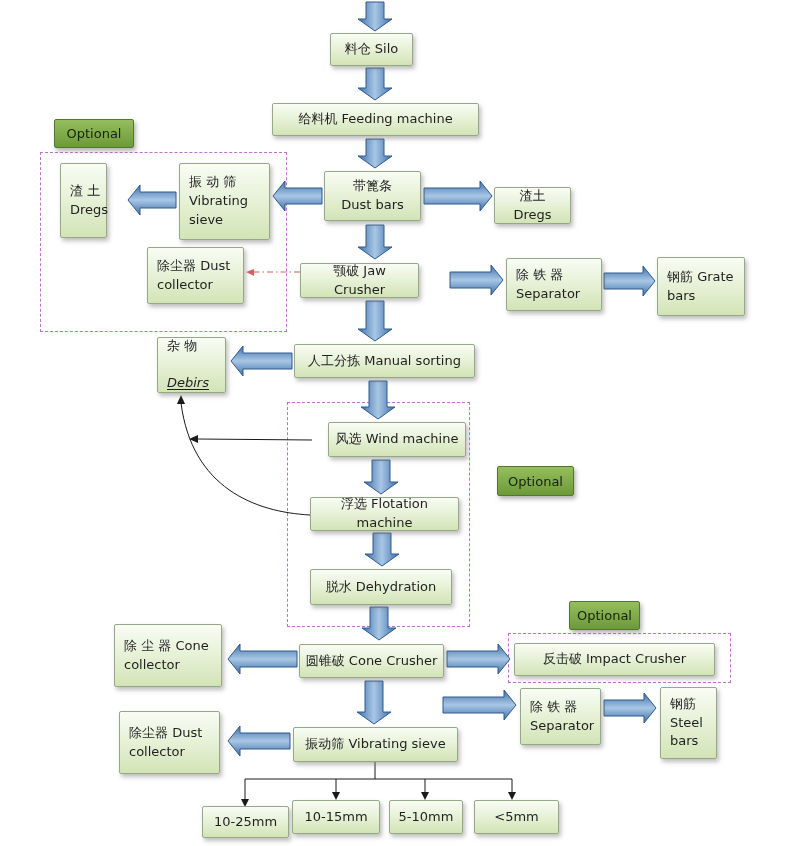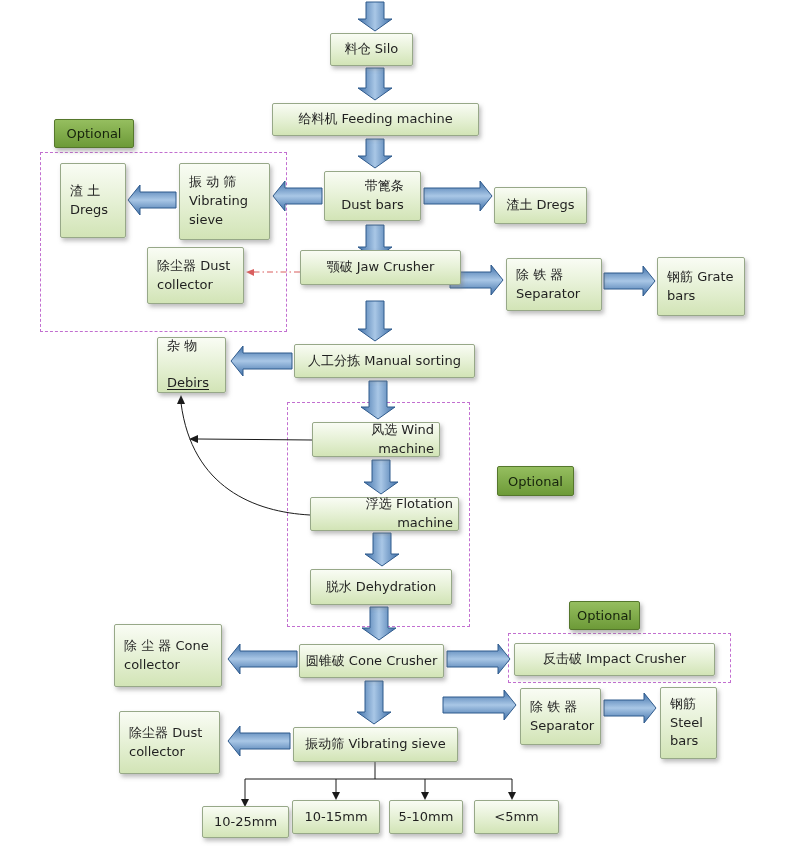--- a/index.html
+++ b/index.html
@@ -8,33 +8,33 @@
     font-family:"DejaVu Sans","Liberation Sans",sans-serif;
   }
   .layer{position:absolute;left:0;top:0;width:792px;height:846px;pointer-events:none;}
   .node{
     position:absolute;box-sizing:border-box;
     background:linear-gradient(180deg,#f9fcf4 0%,#e8f2d9 45%,#d2e4b6 100%);
     border:1px solid #97a888;border-radius:2px;
     box-shadow:2px 3px 4px rgba(125,125,125,.5);
     font-size:13px;color:#1f1f1f;line-height:1.45;
     display:flex;align-items:center;justify-content:center;
-    text-align:right;white-space:pre-line;padding:2px 5px;
+    text-align:center;white-space:pre-line;padding:2px 5px;
   }
   .node.left{justify-content:flex-start;text-align:left;padding-left:9px;}
   .optional{
     position:absolute;box-sizing:border-box;
     background:linear-gradient(180deg,#95be5f 0%,#6d9a38 100%);
     border:1px solid #55772c;border-radius:2px;
     box-shadow:2px 3px 4px rgba(120,120,120,.55);
     display:flex;align-items:center;justify-content:center;
     font-size:13px;color:#16230c;
   }
   .dashed{position:absolute;border:1px dashed #c26fd0;pointer-events:none;}
-  .underline{text-decoration:underline;text-underline-offset:2px;}
+  .underline{text-decoration:underline;text-underline-offset:2px;font-style:italic;}
 </style>
 </head>
 <body>
 
 <div class="canvas">
 
   <div class="dashed" style="left:40px;top:152px;width:245px;height:178px"></div>
   <div class="dashed" style="left:287px;top:402px;width:181px;height:223px"></div>
   <div class="dashed" style="left:508px;top:633px;width:221px;height:48px"></div>
 
@@ -101,40 +101,40 @@
   <div class="optional" style="left:497px;top:466px;width:77px;height:30px">Optional</div>
   <div class="optional" style="left:569px;top:601px;width:71px;height:29px">Optional</div>
 
   <div class="node" style="left:330px;top:33px;width:83px;height:33px">料仓 Silo</div>
   <div class="node" style="left:272px;top:103px;width:207px;height:33px">给料机 Feeding machine</div>
   <div class="node" style="left:324px;top:171px;width:97px;height:50px">带篦条
 Dust bars</div>
   <div class="node left" style="left:179px;top:163px;width:91px;height:77px">振 动 筛
 Vibrating
 sieve</div>
-  <div class="node left" style="left:60px;top:163px;width:66px;height:75px">渣 土
+  <div class="node left" style="left:60px;top:163px;width:47px;height:75px">渣 土
 Dregs</div>
-  <div class="node" style="left:494px;top:187px;width:93px;height:37px">渣土 Dregs</div>
-  <div class="node" style="left:300px;top:250px;width:161px;height:35px">颚破 Jaw Crusher</div>
+  <div class="node" style="left:494px;top:187px;width:77px;height:37px">渣土 Dregs</div>
+  <div class="node" style="left:300px;top:263px;width:119px;height:35px">颚破 Jaw Crusher</div>
   <div class="node left" style="left:506px;top:258px;width:96px;height:53px">除 铁 器
 Separator</div>
   <div class="node left" style="left:657px;top:257px;width:88px;height:59px">钢筋 Grate
 bars</div>
   <div class="node left" style="left:147px;top:247px;width:97px;height:57px">除尘器 Dust
 collector</div>
   <div class="node" style="left:294px;top:344px;width:181px;height:34px">人工分拣 Manual sorting</div>
 
   <div class="node left" style="left:157px;top:337px;width:69px;height:56px">
     <div>
       <div>杂  物</div>
       <div class="underline">Debirs</div>
     </div>
   </div>
 
-  <div class="node" style="left:312px;top:422px;width:128px;height:35px">风选 Wind machine</div>
+  <div class="node" style="left:328px;top:422px;width:138px;height:35px">风选 Wind machine</div>
   <div class="node" style="left:310px;top:497px;width:149px;height:34px">浮选 Flotation machine</div>
   <div class="node" style="left:299px;top:644px;width:145px;height:34px">圆锥破 Cone Crusher</div>
   <div class="node" style="left:310px;top:569px;width:142px;height:36px">脱水 Dehydration</div>
   <div class="node left" style="left:114px;top:624px;width:108px;height:63px">除 尘 器 Cone
 collector</div>
   <div class="node" style="left:514px;top:643px;width:201px;height:33px">反击破  Impact Crusher</div>
   <div class="node left" style="left:520px;top:688px;width:81px;height:57px">除 铁 器
 Separator</div>
   <div class="node left" style="left:660px;top:687px;width:57px;height:72px">钢筋
 Steel

